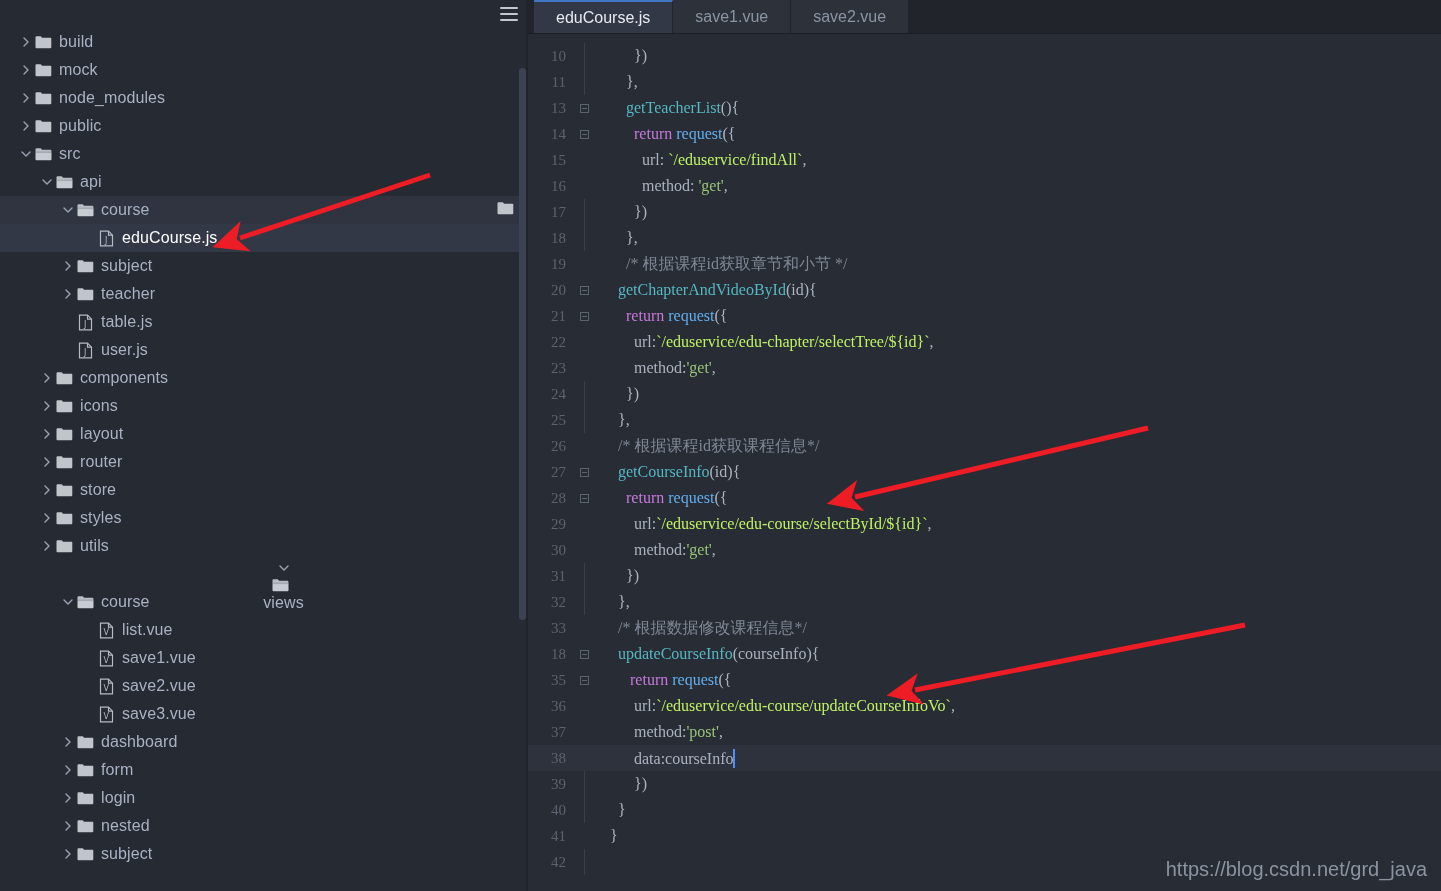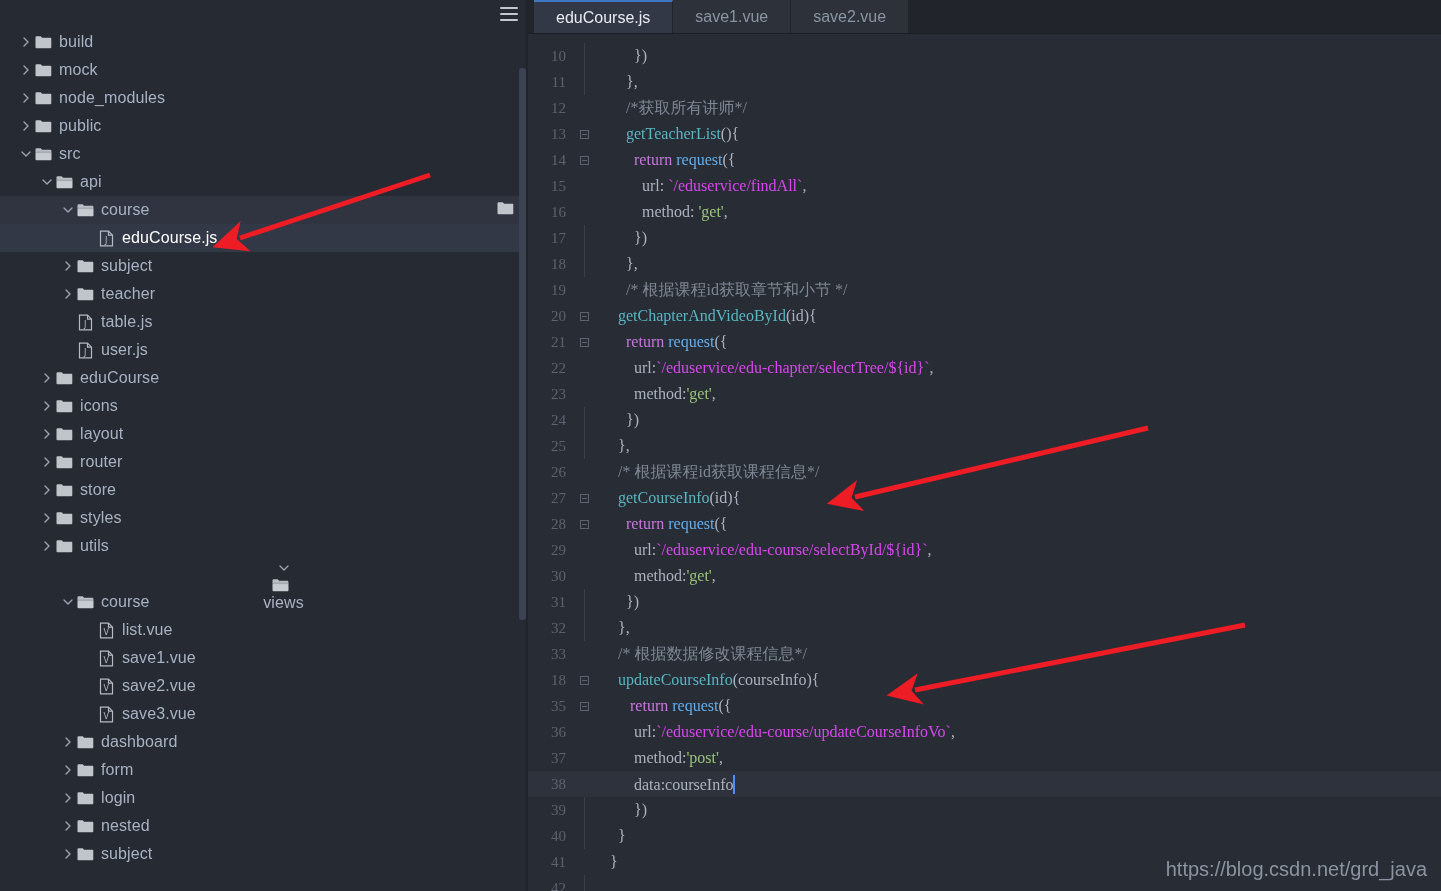--- a/index.html
+++ b/index.html
@@ -165,21 +165,21 @@
     position: relative;
     padding-left: 4px;
   }
 
   
   .c-comment  { color: #7e8795; }
   .c-func     { color: #56b6c2; }
   .c-kw       { color: #c678dd; }
   .c-call     { color: #61afef; }
   .c-str      { color: #98c379; }
-  .c-tpl      { color: #d946ef; }
+  .c-tpl      { color: #bef264; }
   .c-punct    { color: #abb2bf; }
   .c-prop     { color: #abb2bf; }
 
   .cursor {
     display: inline-block;
     width: 2px; height: 19px;
     background: #528bff;
     vertical-align: -4px;
     margin-left: -1px;
   }
@@ -372,21 +372,21 @@
           <span class="arrow">
             <svg width="12" height="12" viewBox="0 0 12 12">
               <path d="M4 2 L8 6 L4 10" fill="none" stroke="#9aa3b2" stroke-width="1.4" stroke-linecap="round" stroke-linejoin="round"></path>
             </svg>
           </span>
           <span class="icon-folder">
             <svg width="17" height="14" viewBox="0 0 17 14">
               <path d="M0.5 2.2 a1 1 0 0 1 1-1 h4.2 l1.4 1.5 h8.4 a0.8 0.8 0 0 1 0.8 0.8 v8.7 a1 1 0 0 1 -1 1 h-13.8 a1 1 0 0 1 -1 -1 Z" fill="#c0c4cb"></path>
             </svg>
           </span>
-          <span class="label">eduCourse</span>
+          <span class="label">components</span>
         </div>
         <div class="row" style="padding-left: 39px;">
           <span class="arrow">
             <svg width="12" height="12" viewBox="0 0 12 12">
               <path d="M4 2 L8 6 L4 10" fill="none" stroke="#9aa3b2" stroke-width="1.4" stroke-linecap="round" stroke-linejoin="round"></path>
             </svg>
           </span>
           <span class="icon-folder">
             <svg width="17" height="14" viewBox="0 0 17 14">
               <path d="M0.5 2.2 a1 1 0 0 1 1-1 h4.2 l1.4 1.5 h8.4 a0.8 0.8 0 0 1 0.8 0.8 v8.7 a1 1 0 0 1 -1 1 h-13.8 a1 1 0 0 1 -1 -1 Z" fill="#c0c4cb"></path>
@@ -611,21 +611,20 @@
         <div class="tab">
           <span>save1.vue</span>
         </div>
         <div class="tab">
           <span>save2.vue</span>
         </div>
       </div>
     <div class="code-area" id="code">
         <div class="line"><span class="lnum">10</span><span class="fold"><span class="fold-dash"></span></span><span class="gutter-sep"></span><span class="code-text"><span style="white-space:pre">      </span><span class="c-punct">})</span></span></div>
         <div class="line"><span class="lnum">11</span><span class="fold"><span class="fold-dash"></span></span><span class="gutter-sep"></span><span class="code-text"><span style="white-space:pre">    </span><span class="c-punct">},</span></span></div>
-        <div class="line"><span class="lnum">12</span><span class="fold"></span><span class="gutter-sep"></span><span class="code-text"><span style="white-space:pre">    </span><span class="c-comment">/*获取所有讲师*/</span></span></div>
         <div class="line"><span class="lnum">13</span><span class="fold"><span class="fold-box"></span></span><span class="gutter-sep"></span><span class="code-text"><span style="white-space:pre">    </span><span class="c-func">getTeacherList</span><span class="c-punct">(){</span></span></div>
         <div class="line"><span class="lnum">14</span><span class="fold"><span class="fold-box"></span></span><span class="gutter-sep"></span><span class="code-text"><span style="white-space:pre">      </span><span class="c-kw">return </span><span class="c-call">request</span><span class="c-punct">({</span></span></div>
         <div class="line"><span class="lnum">15</span><span class="fold"></span><span class="gutter-sep"></span><span class="code-text"><span style="white-space:pre">        </span><span class="c-prop">url: </span><span class="c-tpl">`/eduservice/findAll`</span><span class="c-punct">,</span></span></div>
         <div class="line"><span class="lnum">16</span><span class="fold"></span><span class="gutter-sep"></span><span class="code-text"><span style="white-space:pre">        </span><span class="c-prop">method: </span><span class="c-str">'get'</span><span class="c-punct">,</span></span></div>
         <div class="line"><span class="lnum">17</span><span class="fold"><span class="fold-dash"></span></span><span class="gutter-sep"></span><span class="code-text"><span style="white-space:pre">      </span><span class="c-punct">})</span></span></div>
         <div class="line"><span class="lnum">18</span><span class="fold"><span class="fold-dash"></span></span><span class="gutter-sep"></span><span class="code-text"><span style="white-space:pre">    </span><span class="c-punct">},</span></span></div>
         <div class="line"><span class="lnum">19</span><span class="fold"></span><span class="gutter-sep"></span><span class="code-text"><span style="white-space:pre">    </span><span class="c-comment">/* 根据课程id获取章节和小节 */</span></span></div>
         <div class="line"><span class="lnum">20</span><span class="fold"><span class="fold-box"></span></span><span class="gutter-sep"></span><span class="code-text"><span style="white-space:pre">  </span><span class="c-func">getChapterAndVideoById</span><span class="c-punct">(id){</span></span></div>
         <div class="line"><span class="lnum">21</span><span class="fold"><span class="fold-box"></span></span><span class="gutter-sep"></span><span class="code-text"><span style="white-space:pre">    </span><span class="c-kw">return </span><span class="c-call">request</span><span class="c-punct">({</span></span></div>
         <div class="line"><span class="lnum">22</span><span class="fold"></span><span class="gutter-sep"></span><span class="code-text"><span style="white-space:pre">      </span><span class="c-prop">url:</span><span class="c-tpl">`/eduservice/edu-chapter/selectTree/${id}`</span><span class="c-punct">,</span></span></div>

